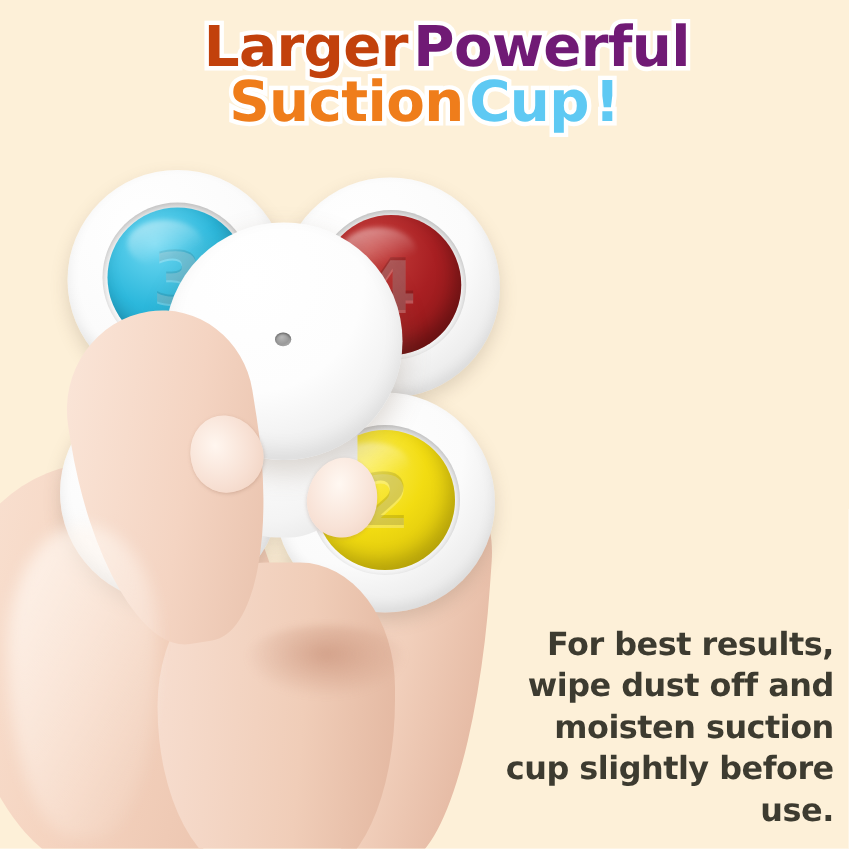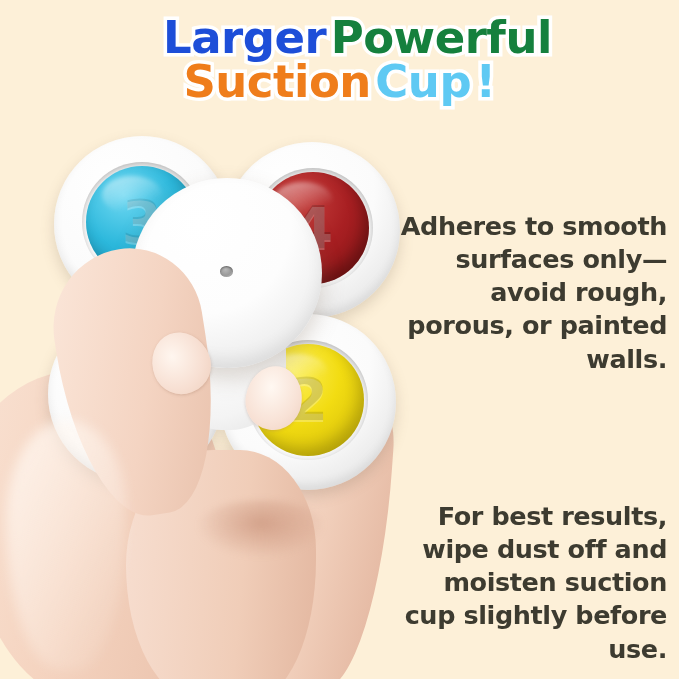--- a/index.html
+++ b/index.html
@@ -51,22 +51,22 @@
   
   .hl-word::before {
     content: attr(data-text);
     position: absolute;
     left: 0;
     top: 0;
     z-index: -1;
     -webkit-text-stroke: 9px #4a4238;
     color: #4a4238;
   }
-  .w-larger   { color: #1d4ed8; padding-left: 36px; }
-  .w-powerful { color: #15803d; text-align: center; }
+  .w-larger   { color: #c2410c; padding-left: 36px; }
+  .w-powerful { color: #701a75; text-align: center; }
   .w-suction  { color: #ef7d1b; }
   .w-cup      { color: #5ec9f3; }
   .w-bang     { color: #5ec9f3; }
   .hl-line2 { margin-top: 1px; }
 
   
   .copy {
     position: absolute;
     font-family: "DejaVu Sans", sans-serif;
     font-weight: bold;
@@ -367,17 +367,16 @@
       <span class="hl-word w-larger" data-text="Larger">Larger</span>
       <span class="hl-word w-powerful" data-text="Powerful">Powerful</span>
     </span>
     <span class="headline-line hl-line2">
       <span class="hl-word w-suction" data-text="Suction">Suction</span>
       <span class="hl-word w-cup" data-text="Cup">Cup</span>
       <span class="hl-word w-bang" data-text="!">!</span>
     </span>
   </div>
 
-  <div class="copy" id="copy-adheres">Adheres to smooth surfaces only—avoid rough, porous, or painted walls.</div>
 
   <div class="copy" id="copy-best">For best results, wipe dust off and moisten suction cup slightly before use.</div>
 
 </div>
 
 </body></html>

